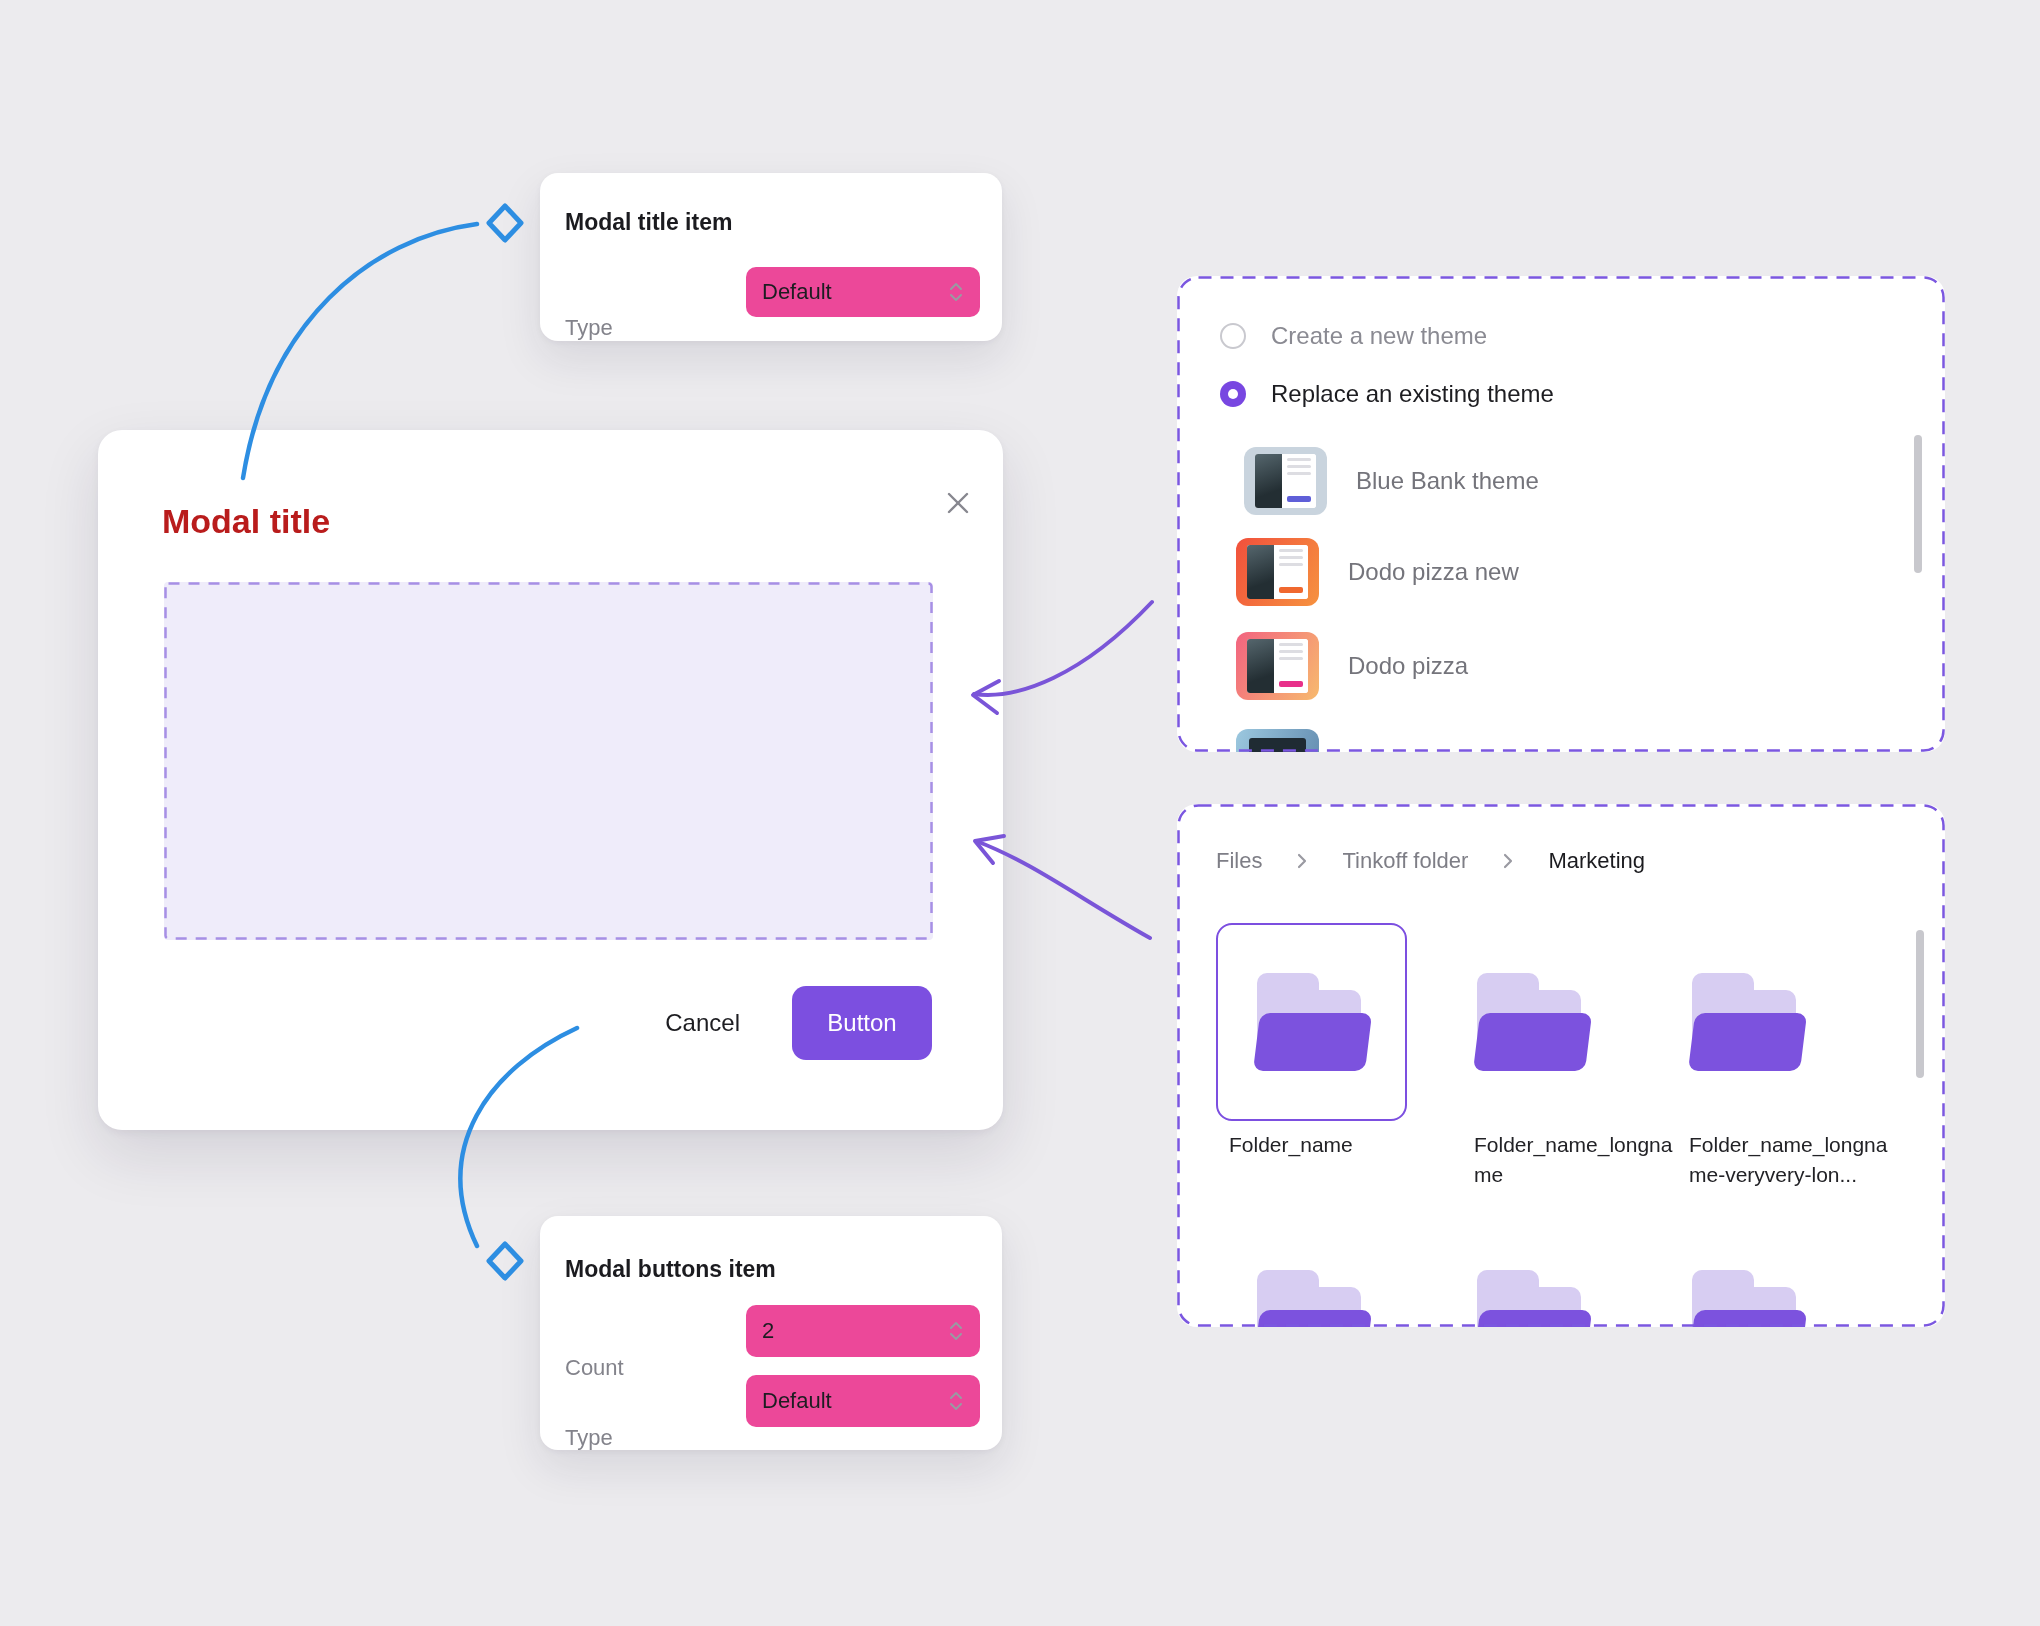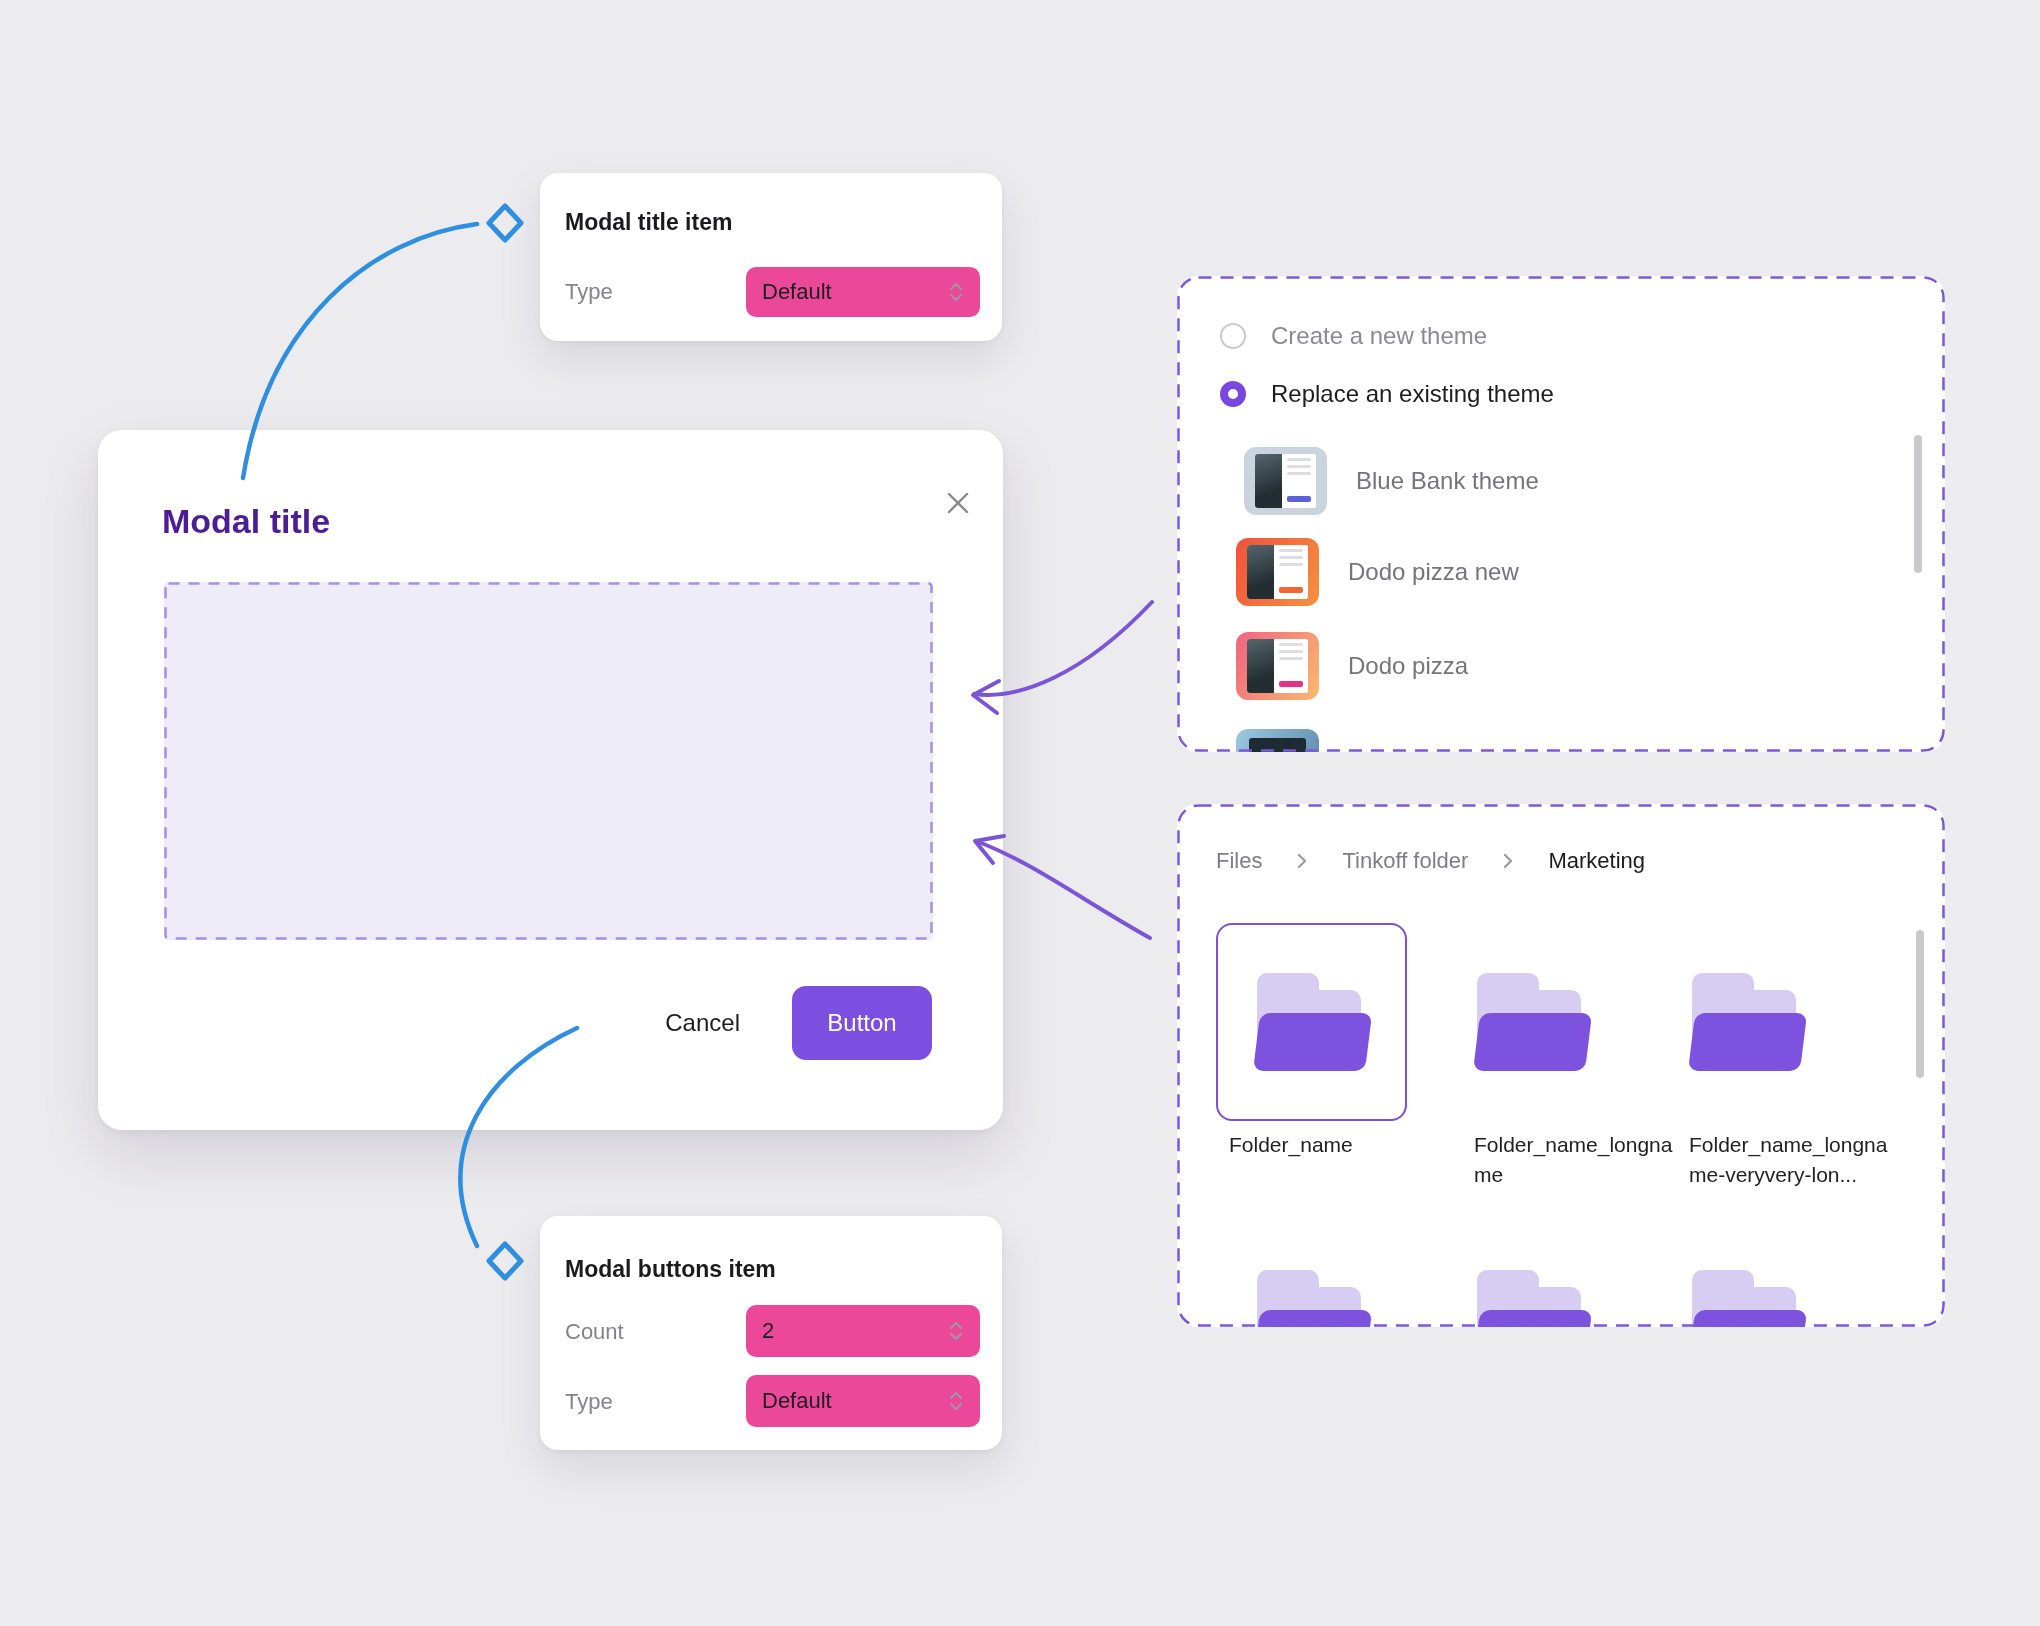--- a/index.html
+++ b/index.html
@@ -4,30 +4,30 @@
 <style>
   html,body{margin:0;padding:0;background:#ECEBEE;}
   .canvas{position:relative;width:2040px;height:1626px;background:#ECEBEE;overflow:hidden;
           font-family:"Liberation Sans", sans-serif;color:#1D1D21;}
   .abs{position:absolute;}
 
   
   .card{position:absolute;background:#fff;border-radius:18px;
         box-shadow:0 18px 44px rgba(32,28,60,.10),0 2px 6px rgba(32,28,60,.05);}
   .card-title{position:absolute;left:25px;font-size:23px;font-weight:700;color:#1B1B1F;}
-  .fieldlabel{position:absolute;left:25px;font-size:22px;color:#83838B;}
+  .fieldlabel{position:absolute;left:25px;font-size:22px;color:#83838B;margin-top:36px;}
   .control{position:absolute;background:#ec4899;border-radius:10px;display:flex;align-items:center;
            padding:0 16px;box-sizing:border-box;cursor:pointer;}
   .control .val{font-size:22px;color:#1D1D21;flex:1;}
   .chev{flex:0 0 auto;}
 
   
   .modal{position:absolute;left:98px;top:430px;width:905px;height:700px;background:#fff;border-radius:24px;
          box-shadow:0 24px 60px rgba(32,28,60,.12),0 3px 8px rgba(32,28,60,.05);}
-  .modal-title{position:absolute;left:64px;top:72px;font-size:34px;font-weight:700;color:#4c1d95;}
+  .modal-title{position:absolute;left:64px;top:72px;font-size:34px;font-weight:700;color:#b91c1c;}
   .close-btn{position:absolute;right:28px;top:56px;width:34px;height:34px;display:flex;align-items:center;
              justify-content:center;cursor:pointer;}
   .slot{position:absolute;left:66px;top:152px;width:769px;height:358px;background:#EFECFA;border-radius:4px;}
   .slot svg{position:absolute;left:0;top:0;}
   .modal-footer{position:absolute;right:71px;top:556px;height:74px;display:flex;align-items:center;gap:52px;}
   .cancel-btn{font-size:24px;color:#1D1D21;cursor:pointer;}
   .primary-btn{width:140px;height:74px;background:#7C4FE0;border-radius:14px;color:#fff;font-size:24px;
                display:flex;align-items:center;justify-content:center;cursor:pointer;border:none;}
 
   

